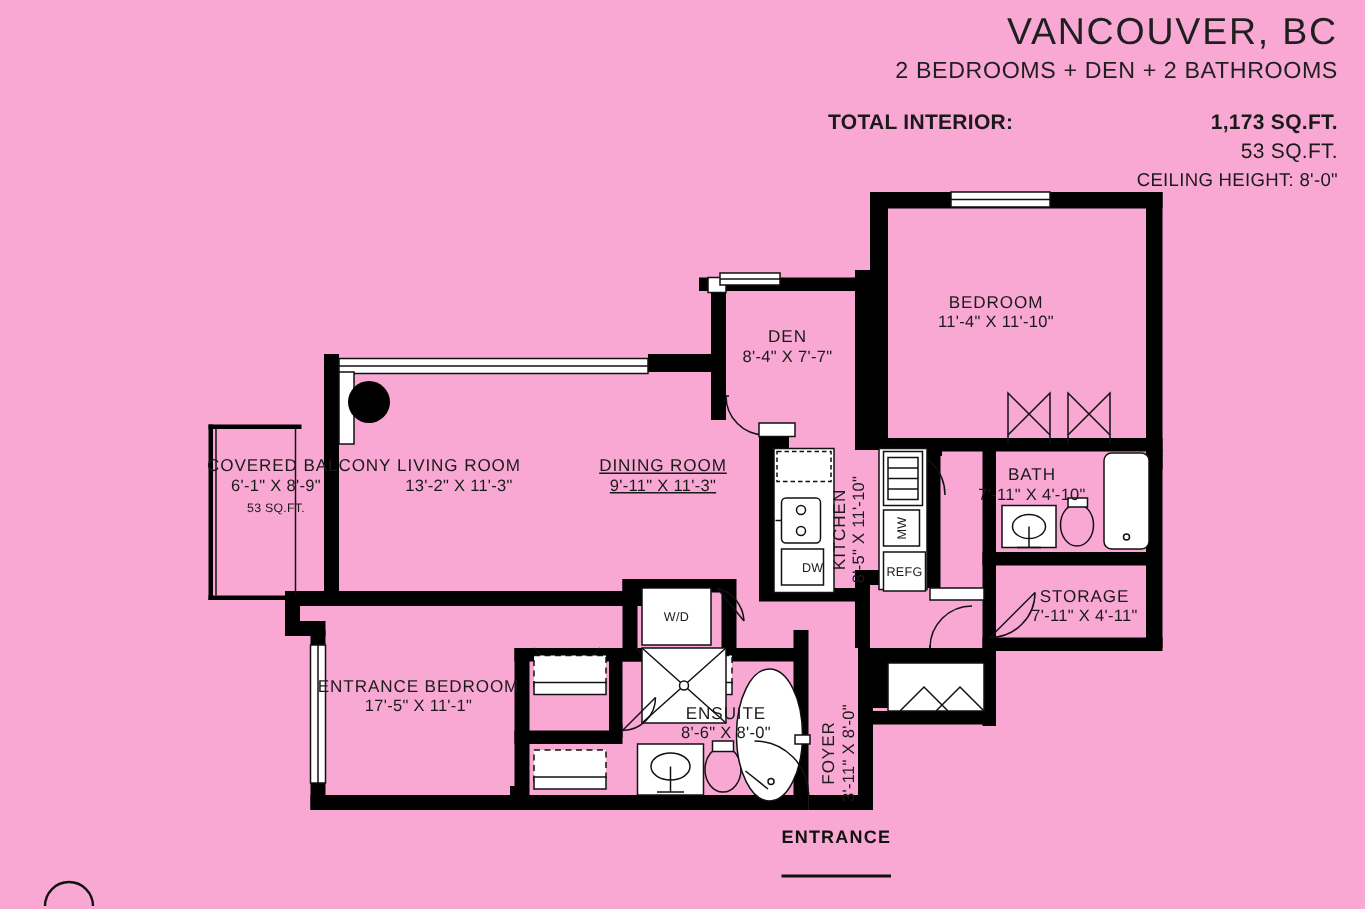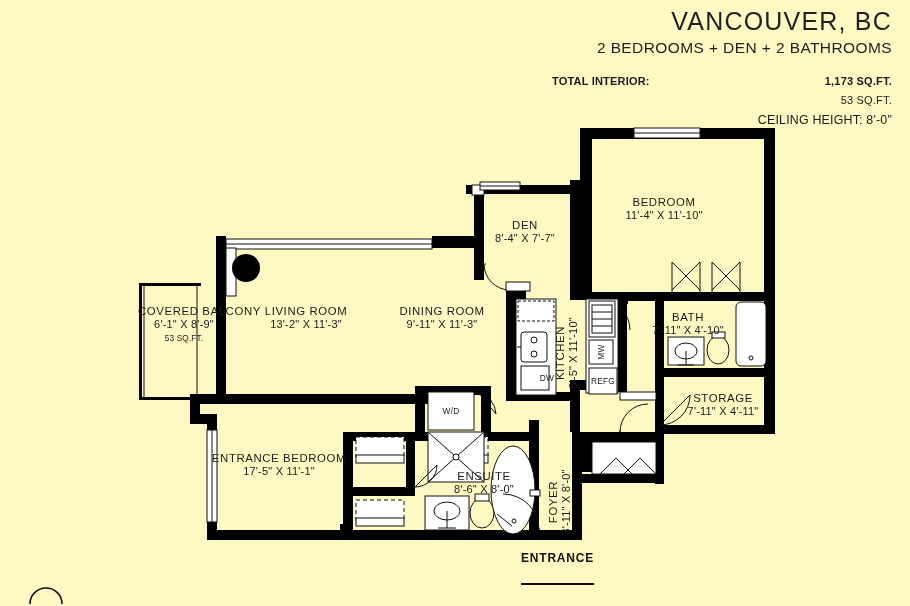--- a/index.html
+++ b/index.html
@@ -12,21 +12,21 @@
     height: 606px;
     font-family: "Liberation Sans", sans-serif;
     color: #1a1a1a;
     overflow: hidden;
     position: relative;
   }
   #page {
     position: relative;
     width: 910px;
     height: 606px;
-    background: #fef9c3;
+    background: #f9a8d4;
   }
 
   
   .header {
     position: absolute;
     top: 0;
     right: 18px;
     text-align: right;
     width: 560px;
   }
@@ -47,21 +47,21 @@
   }
   .stats {
     display: inline-block;
     text-align: right;
   }
   .stat-row {
     display: flex;
     justify-content: flex-end;
     align-items: baseline;
     line-height: 19px;
-    font-size: 11px;
+    font-size: 14px;
     letter-spacing: 0.2px;
   }
   .stat-label { width: 215px; text-align: left; }
   .stat-value { width: 125px; text-align: right; }
   .stat-row.bold { font-weight: bold; }
   .ceiling {
     font-size: 12.4px;
     letter-spacing: 0.2px;
     margin-top: 3px;
     text-align: right;
@@ -341,21 +341,21 @@
     <span class="rname">COVERED BALCONY</span>
     <span class="rdim">6'-1" X 8'-9"</span>
     <span class="rsqft">53 SQ.FT.</span>
   </div>
 
   <div class="rlabel" style="left:240px; top:305px; width:132px;">
     <span class="rname">LIVING ROOM</span>
     <span class="rdim">13'-2" X 11'-3"</span>
   </div>
 
-  <div class="rlabel" style="left:378px; top:305px; width:128px;">
+  <div class="rlabel" style="left:378px; top:305px; width:128px;text-decoration:underline;">
     <span class="rname">DINING ROOM</span>
     <span class="rdim">9'-11" X 11'-3"</span>
   </div>
 
   <div class="rlabel" style="left:482px; top:219px; width:86px;text-align:center;">
     <span class="rname">DEN</span>
     <span class="rdim">8'-4" X 7'-7"</span>
   </div>
 
   <div class="rlabel vertical" style="left:507px; top:340px; width:120px; transform:rotate(-90deg);">
@@ -386,21 +386,21 @@
   <div class="rlabel" style="left:432px; top:470px; width:104px;">
     <span class="rname">ENSUITE</span>
     <span class="rdim">8'-6" X 8'-0"</span>
   </div>
 
   <div class="rlabel vertical" style="left:513px; top:489px; width:94px; transform:rotate(-90deg);">
     <span class="rname">FOYER</span>
     <span class="rdim">3'-11" X 8'-0"</span>
   </div>
 
-  <div class="appl" style="left:521px; top:373px; width:52px;">DW</div>
+  <div class="appl" style="left:521px; top:373px; width:28px;text-align:right;">DW</div>
 
   <div class="appl vertical" style="left:587px; top:347px; width:28px; transform:rotate(-90deg);">MW</div>
 
   <div class="appl" style="left:588px; top:376px; width:30px;">REFG</div>
 
   <div class="appl" style="left:435px; top:406px; width:32px;">W/D</div>
 
   <div class="entrance" style="left:521px; top:551px;">ENTRANCE</div>
 
 </div>

